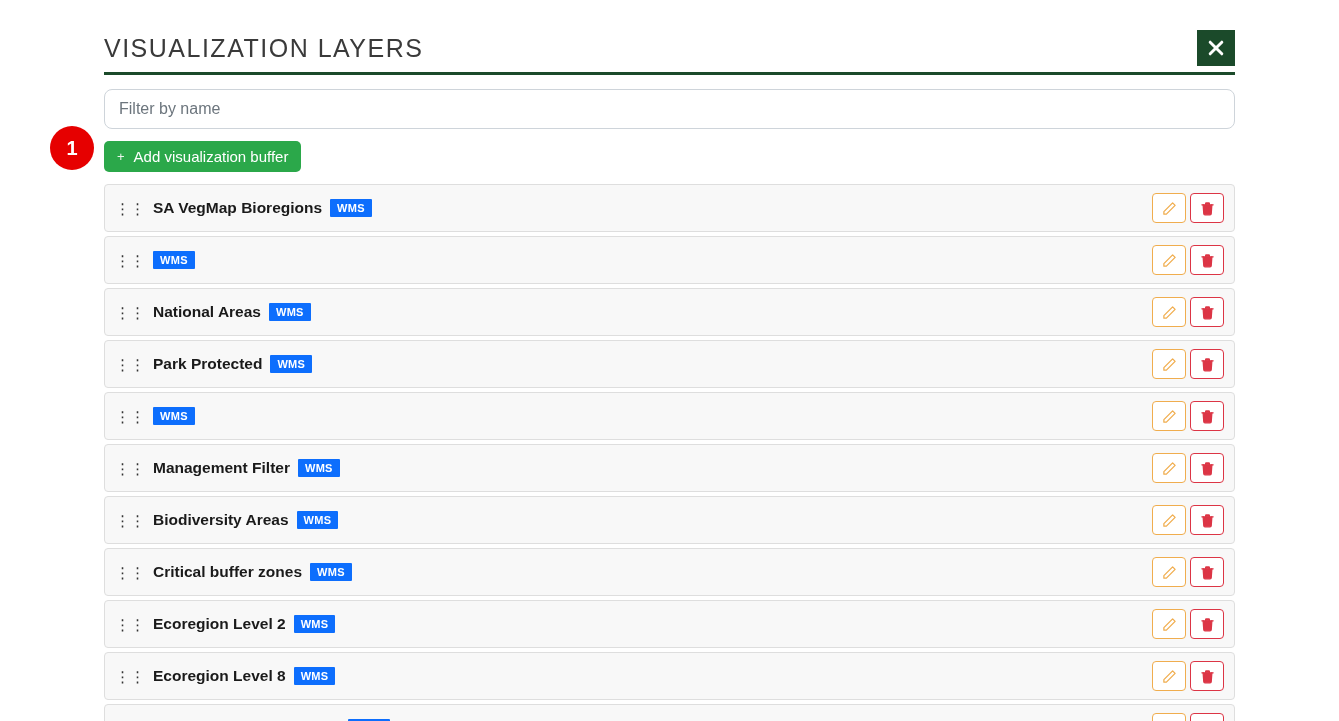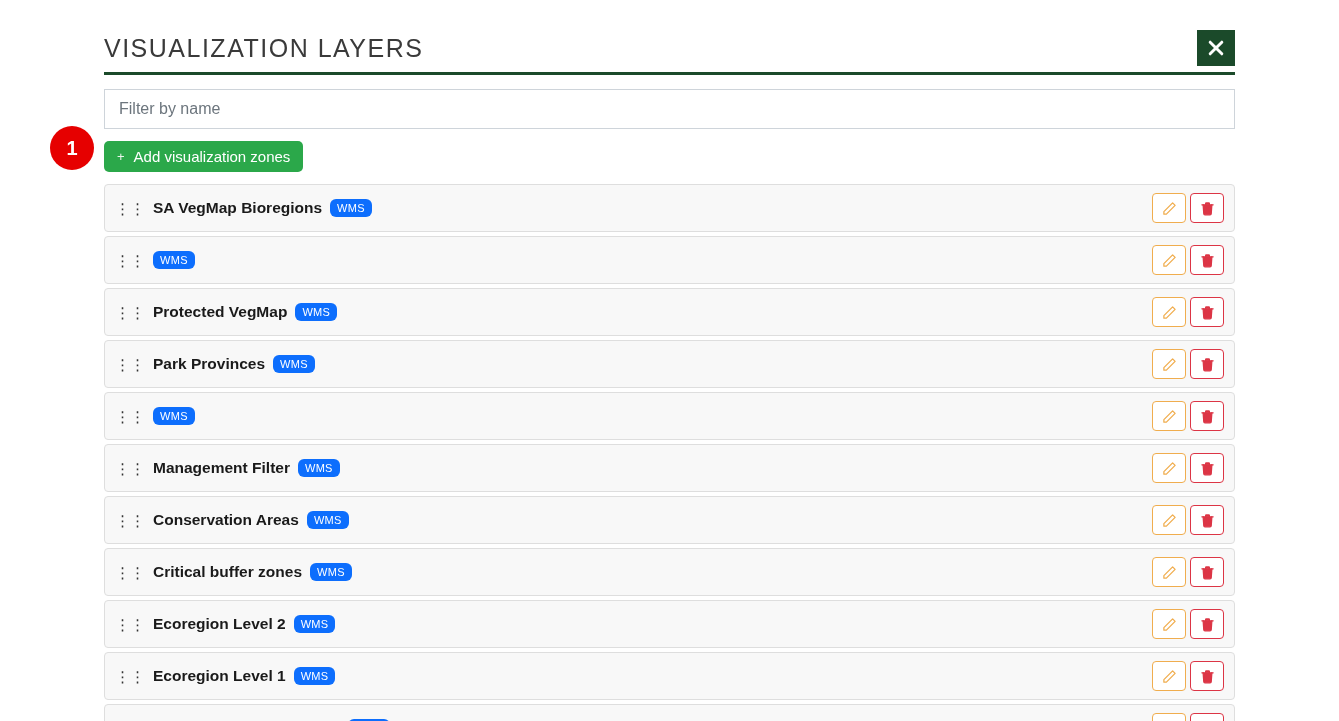--- a/index.html
+++ b/index.html
@@ -39,21 +39,21 @@
     align-items: center;
     justify-content: center;
     cursor: pointer;
   }
   .close-box svg { width: 20px; height: 20px; }
   .filter-input {
     width: 100%;
     font-size: 16px;
     padding: 10px 14px;
     border: 1px solid #ced4da;
-    border-radius: 0;
+    border-radius: 8px;
     color: #495057;
     margin-bottom: 12px;
   }
   .filter-input::placeholder { color: #6c757d; }
   .add-btn {
     display: inline-flex;
     align-items: center;
     background: #2ba84a;
     color: #fff;
     border: none;
@@ -91,23 +91,23 @@
     font-weight: 700;
     font-size: 15.5px;
     color: #1a1a1a;
     margin-right: 8px;
   }
   .badge {
     display: inline-block;
     background: #0d6efd;
     color: #fff;
     font-size: 11px;
-    font-weight: 400;
+    font-weight: 700;
     padding: 3px 7px;
-    border-radius: 6px;
+    border-radius: 1px;
     letter-spacing: 0.3px;
     vertical-align: middle;
   }
   .row-spacer { flex: 1; }
   .icon-btn {
     width: 34px;
     height: 30px;
     border-radius: 4px;
     background: #fff;
     display: flex;
@@ -152,21 +152,21 @@
         <line x1="5" y1="5" x2="19" y2="19"></line>
         <line x1="19" y1="5" x2="5" y2="19"></line>
       </svg>
     </div>
   </div>
 
   <input class="filter-input" type="text" placeholder="Filter by name" style="">
 
   <button class="add-btn">
     <span class="plus">+</span>
-    <span>Add visualization zones</span>
+    <span>Add visualization buffer</span>
   </button>
 
   <div class="layer-list" id="layer-list">
       <div class="layer-row">
         <span class="drag-handle">⋮⋮</span>
         <span class="layer-name">SA VegMap Bioregions</span>
         <span class="badge">WMS</span>
         <span class="row-spacer"></span>
         <div class="icon-btn edit">
           <svg viewBox="0 0 24 24" fill="none" stroke-width="2" stroke-linecap="round" stroke-linejoin="round">
@@ -197,41 +197,41 @@
             <polyline points="3 6 5 6 21 6"></polyline>
             <path d="M19 6l-1 14a2 2 0 0 1-2 2H8a2 2 0 0 1-2-2L5 6"></path>
             <path d="M10 11v6"></path>
             <path d="M14 11v6"></path>
             <path d="M9 6V4a1 1 0 0 1 1-1h4a1 1 0 0 1 1 1v2"></path>
           </svg>
         </div>
       </div>
       <div class="layer-row">
         <span class="drag-handle">⋮⋮</span>
-        <span class="layer-name">Protected VegMap</span>
-        <span class="badge">WMS</span>
-        <span class="row-spacer"></span>
-        <div class="icon-btn edit">
-          <svg viewBox="0 0 24 24" fill="none" stroke-width="2" stroke-linecap="round" stroke-linejoin="round">
-            <path d="M17 3l4 4L7 21H3v-4L17 3z"></path>
-          </svg>
-        </div>
-        <div class="icon-btn delete">
-          <svg viewBox="0 0 24 24" fill="none" stroke-width="2" stroke-linecap="round" stroke-linejoin="round">
-            <polyline points="3 6 5 6 21 6"></polyline>
-            <path d="M19 6l-1 14a2 2 0 0 1-2 2H8a2 2 0 0 1-2-2L5 6"></path>
-            <path d="M10 11v6"></path>
-            <path d="M14 11v6"></path>
-            <path d="M9 6V4a1 1 0 0 1 1-1h4a1 1 0 0 1 1 1v2"></path>
-          </svg>
-        </div>
-      </div>
-      <div class="layer-row">
-        <span class="drag-handle">⋮⋮</span>
-        <span class="layer-name">Park Provinces</span>
+        <span class="layer-name">National Areas</span>
+        <span class="badge">WMS</span>
+        <span class="row-spacer"></span>
+        <div class="icon-btn edit">
+          <svg viewBox="0 0 24 24" fill="none" stroke-width="2" stroke-linecap="round" stroke-linejoin="round">
+            <path d="M17 3l4 4L7 21H3v-4L17 3z"></path>
+          </svg>
+        </div>
+        <div class="icon-btn delete">
+          <svg viewBox="0 0 24 24" fill="none" stroke-width="2" stroke-linecap="round" stroke-linejoin="round">
+            <polyline points="3 6 5 6 21 6"></polyline>
+            <path d="M19 6l-1 14a2 2 0 0 1-2 2H8a2 2 0 0 1-2-2L5 6"></path>
+            <path d="M10 11v6"></path>
+            <path d="M14 11v6"></path>
+            <path d="M9 6V4a1 1 0 0 1 1-1h4a1 1 0 0 1 1 1v2"></path>
+          </svg>
+        </div>
+      </div>
+      <div class="layer-row">
+        <span class="drag-handle">⋮⋮</span>
+        <span class="layer-name">Park Protected</span>
         <span class="badge">WMS</span>
         <span class="row-spacer"></span>
         <div class="icon-btn edit">
           <svg viewBox="0 0 24 24" fill="none" stroke-width="2" stroke-linecap="round" stroke-linejoin="round">
             <path d="M17 3l4 4L7 21H3v-4L17 3z"></path>
           </svg>
         </div>
         <div class="icon-btn delete">
           <svg viewBox="0 0 24 24" fill="none" stroke-width="2" stroke-linecap="round" stroke-linejoin="round">
             <polyline points="3 6 5 6 21 6"></polyline>
@@ -276,21 +276,21 @@
             <polyline points="3 6 5 6 21 6"></polyline>
             <path d="M19 6l-1 14a2 2 0 0 1-2 2H8a2 2 0 0 1-2-2L5 6"></path>
             <path d="M10 11v6"></path>
             <path d="M14 11v6"></path>
             <path d="M9 6V4a1 1 0 0 1 1-1h4a1 1 0 0 1 1 1v2"></path>
           </svg>
         </div>
       </div>
       <div class="layer-row">
         <span class="drag-handle">⋮⋮</span>
-        <span class="layer-name">Conservation Areas</span>
+        <span class="layer-name">Biodiversity Areas</span>
         <span class="badge">WMS</span>
         <span class="row-spacer"></span>
         <div class="icon-btn edit">
           <svg viewBox="0 0 24 24" fill="none" stroke-width="2" stroke-linecap="round" stroke-linejoin="round">
             <path d="M17 3l4 4L7 21H3v-4L17 3z"></path>
           </svg>
         </div>
         <div class="icon-btn delete">
           <svg viewBox="0 0 24 24" fill="none" stroke-width="2" stroke-linecap="round" stroke-linejoin="round">
             <polyline points="3 6 5 6 21 6"></polyline>
@@ -336,21 +336,21 @@
             <polyline points="3 6 5 6 21 6"></polyline>
             <path d="M19 6l-1 14a2 2 0 0 1-2 2H8a2 2 0 0 1-2-2L5 6"></path>
             <path d="M10 11v6"></path>
             <path d="M14 11v6"></path>
             <path d="M9 6V4a1 1 0 0 1 1-1h4a1 1 0 0 1 1 1v2"></path>
           </svg>
         </div>
       </div>
       <div class="layer-row">
         <span class="drag-handle">⋮⋮</span>
-        <span class="layer-name">Ecoregion Level 1</span>
+        <span class="layer-name">Ecoregion Level 8</span>
         <span class="badge">WMS</span>
         <span class="row-spacer"></span>
         <div class="icon-btn edit">
           <svg viewBox="0 0 24 24" fill="none" stroke-width="2" stroke-linecap="round" stroke-linejoin="round">
             <path d="M17 3l4 4L7 21H3v-4L17 3z"></path>
           </svg>
         </div>
         <div class="icon-btn delete">
           <svg viewBox="0 0 24 24" fill="none" stroke-width="2" stroke-linecap="round" stroke-linejoin="round">
             <polyline points="3 6 5 6 21 6"></polyline>

